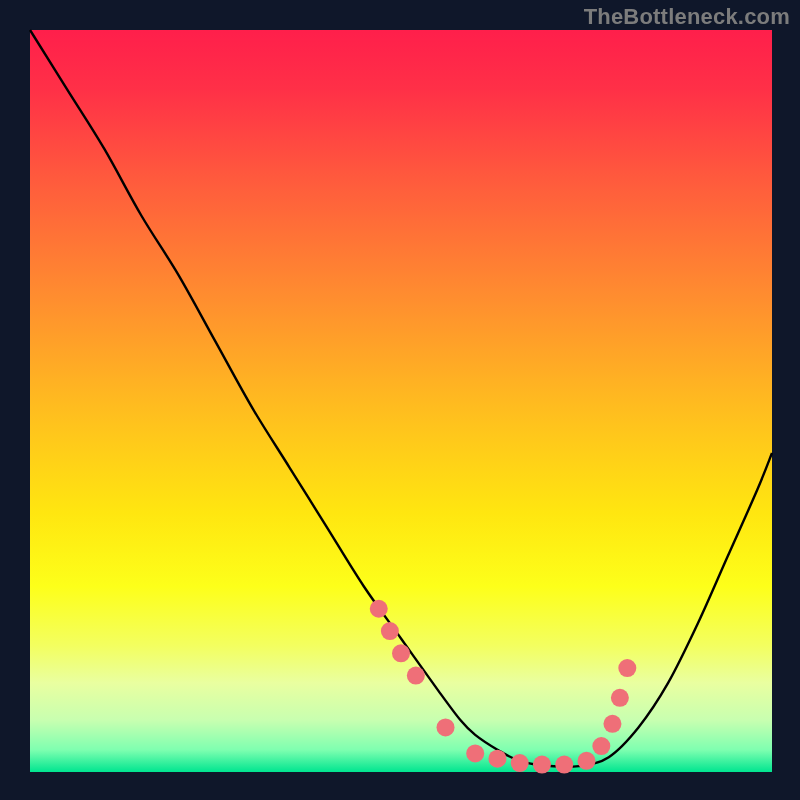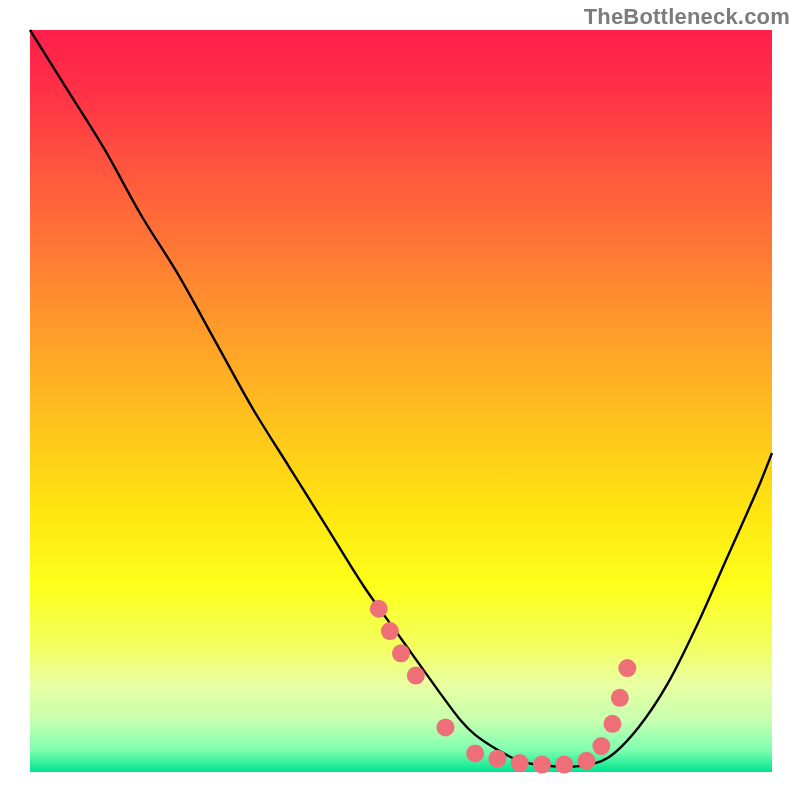--- a/index.html
+++ b/index.html
@@ -8,21 +8,21 @@
     background: #000;
     width: 800px;
     height: 800px;
     overflow: hidden;
     font-family: Arial, Helvetica, sans-serif;
   }
   .stage {
     position: relative;
     width: 800px;
     height: 800px;
-    background: #ffffff;
+    background: #0f172a;
   }
   .watermark {
     position: absolute;
     top: 4px;
     right: 10px;
     color: #7c7c7c;
     font-size: 22px;
     font-weight: 600;
     letter-spacing: 0.2px;
     z-index: 10;

